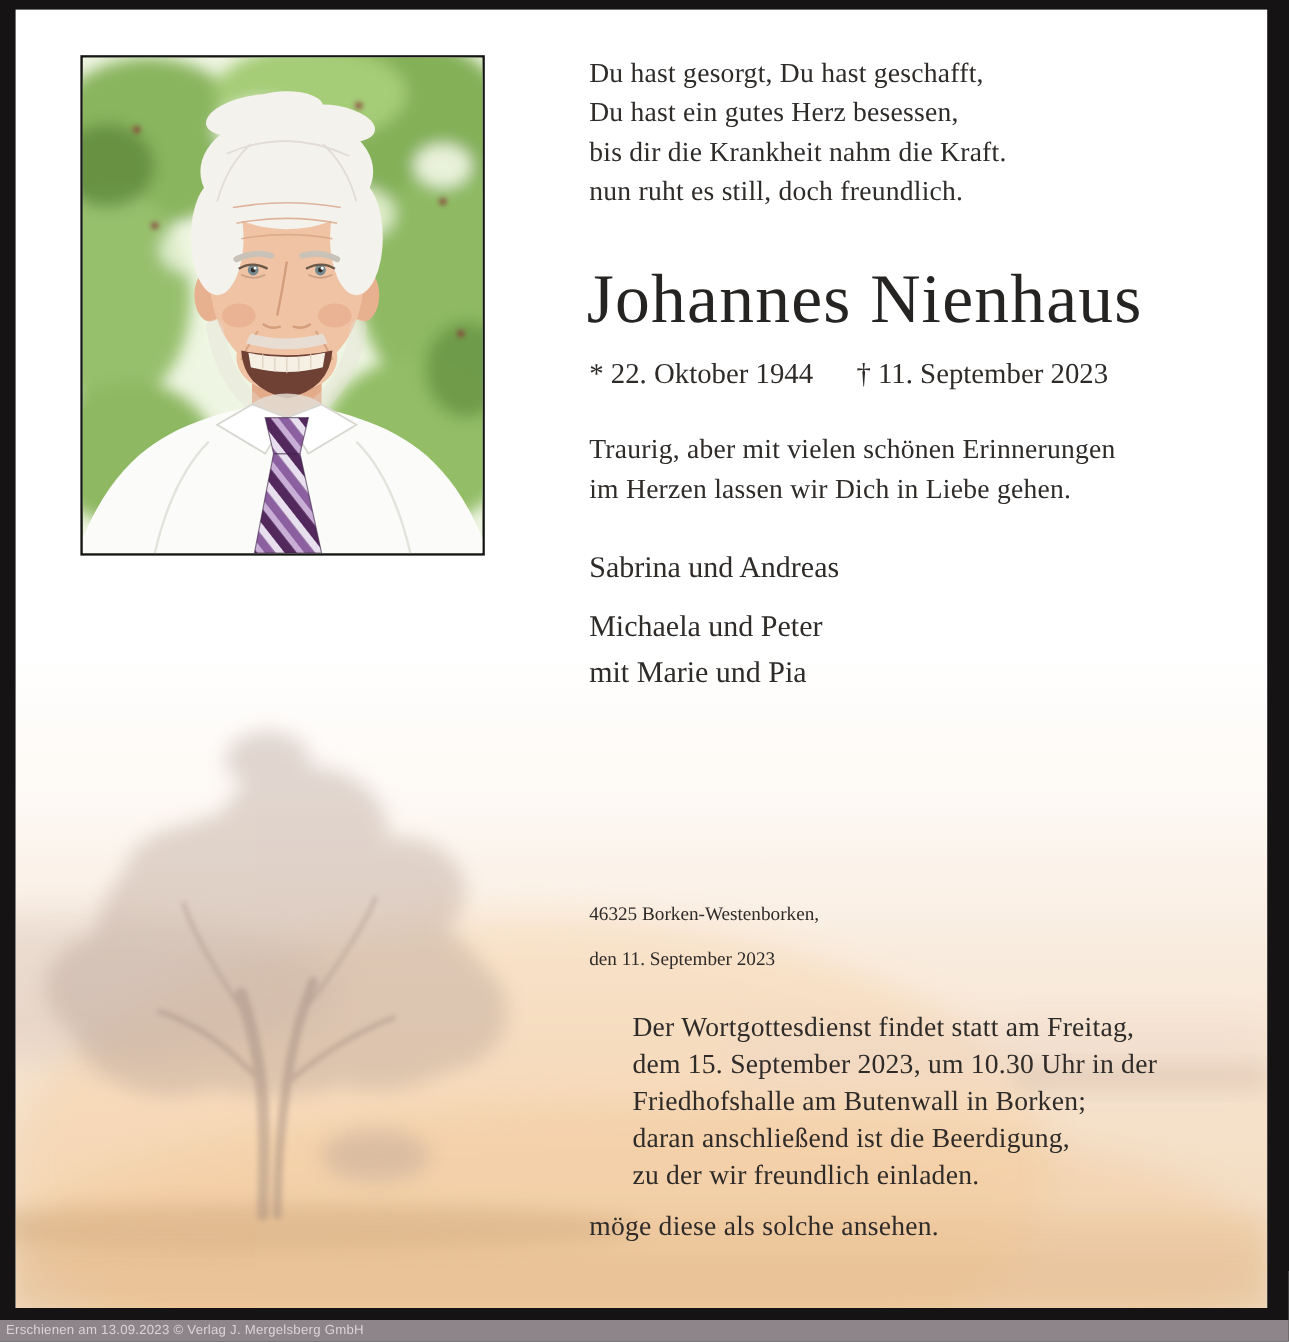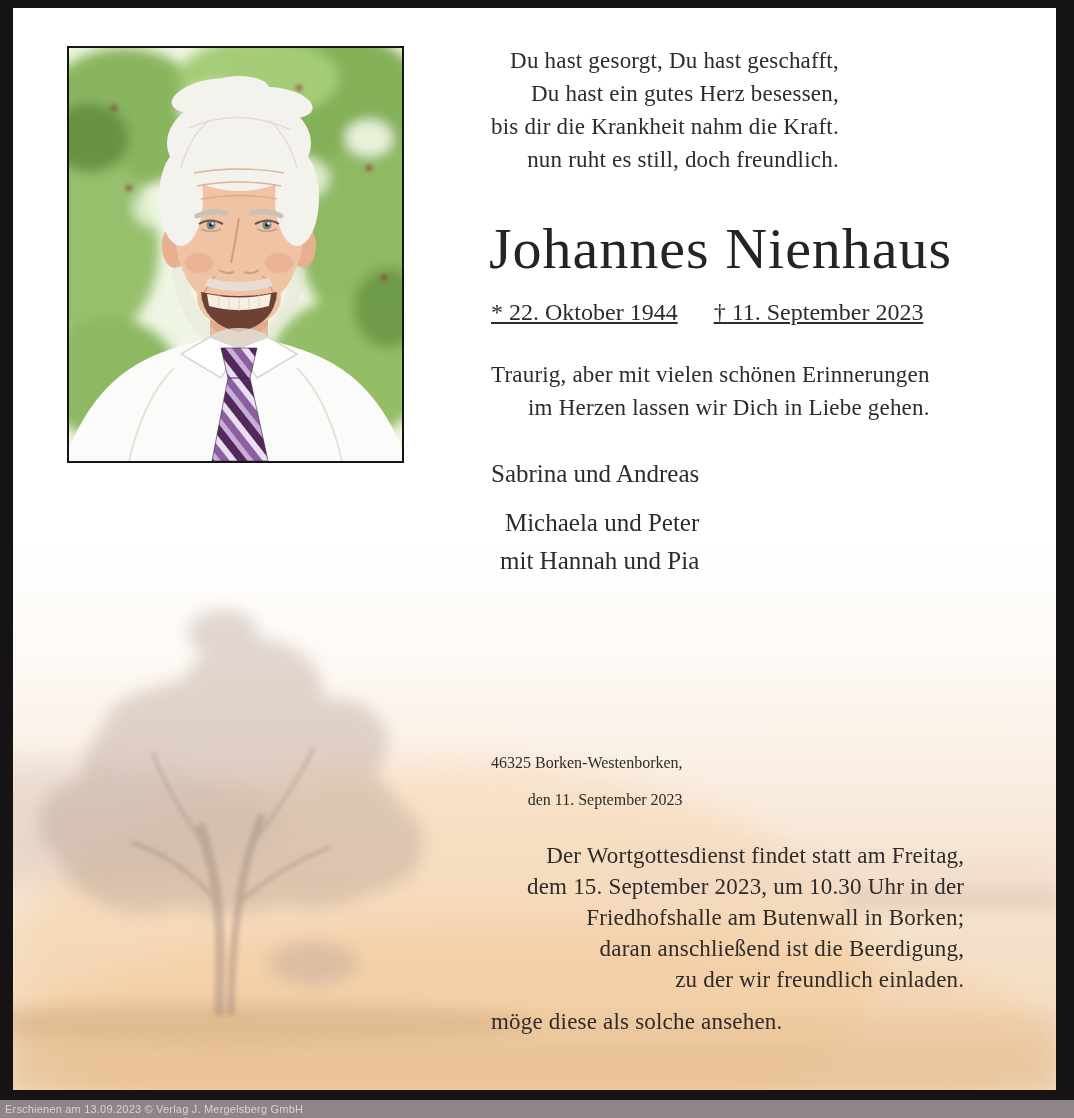--- a/index.html
+++ b/index.html
@@ -20,27 +20,27 @@
       rgba(252,244,236,.55) 22%,
       rgba(248,233,218,.85) 45%,
       rgba(245,224,201,.95) 68%,
       #f1dabc 100%);
   }
   .watermark svg{position:absolute;left:0;top:0;}
   .photo{
     position:absolute;left:54px;top:38px;width:333px;height:413px;
     border:2px solid #151515;z-index:2;background:#eef5e2;
   }
-  .txt{position:absolute;z-index:2;color:#2e2b29;text-align:right;}
+  .txt{position:absolute;z-index:2;color:#2e2b29;}
   .poem{left:478px;top:36px;font-size:23px;line-height:33px;letter-spacing:.2px;}
   .name{
     left:476px;top:208px;font-size:58px;font-weight:400;margin:0;
     letter-spacing:1px;line-height:1.15;color:#262422;
   }
-  .dates{left:478px;top:291px;font-size:24px;display:flex;gap:36px;text-decoration:underline;}
+  .dates{left:478px;top:291px;font-size:24px;display:flex;gap:36px;}
   .farewell{left:478px;top:350px;font-size:23px;line-height:33px;letter-spacing:.2px;}
   .family{left:478px;top:447px;font-size:25px;}
   .family-group{line-height:38px;}
   .family-group + .family-group{margin-top:11px;}
   .placedate{left:478px;top:736px;font-size:16px;line-height:37px;}
   .service{left:478px;top:832px;font-size:23px;line-height:31px;letter-spacing:.2px;margin-left:36px;}
   .note{left:478px;top:998px;font-size:23px;line-height:32px;letter-spacing:.2px;}
   .footer{
     position:absolute;left:0;top:1100px;width:1074px;height:18px;
     background:#8d8589;color:#d9d4d7;
@@ -256,21 +256,21 @@
       <div>Traurig, aber mit vielen schönen Erinnerungen</div>
       <div>im Herzen lassen wir Dich in Liebe gehen.</div>
     </div>
 
     <div class="txt family">
       <div class="family-group">
         <div>Sabrina und Andreas</div>
       </div>
       <div class="family-group">
         <div>Michaela und Peter</div>
-        <div>mit Hannah und Pia</div>
+        <div>mit Marie und Pia</div>
       </div>
     </div>
 
     <div class="txt placedate">
       <div>46325 Borken-Westenborken,</div>
       <div>den 11. September 2023</div>
     </div>
 
     <div class="txt service">
       <div>Der Wortgottesdienst findet statt am Freitag,</div>

